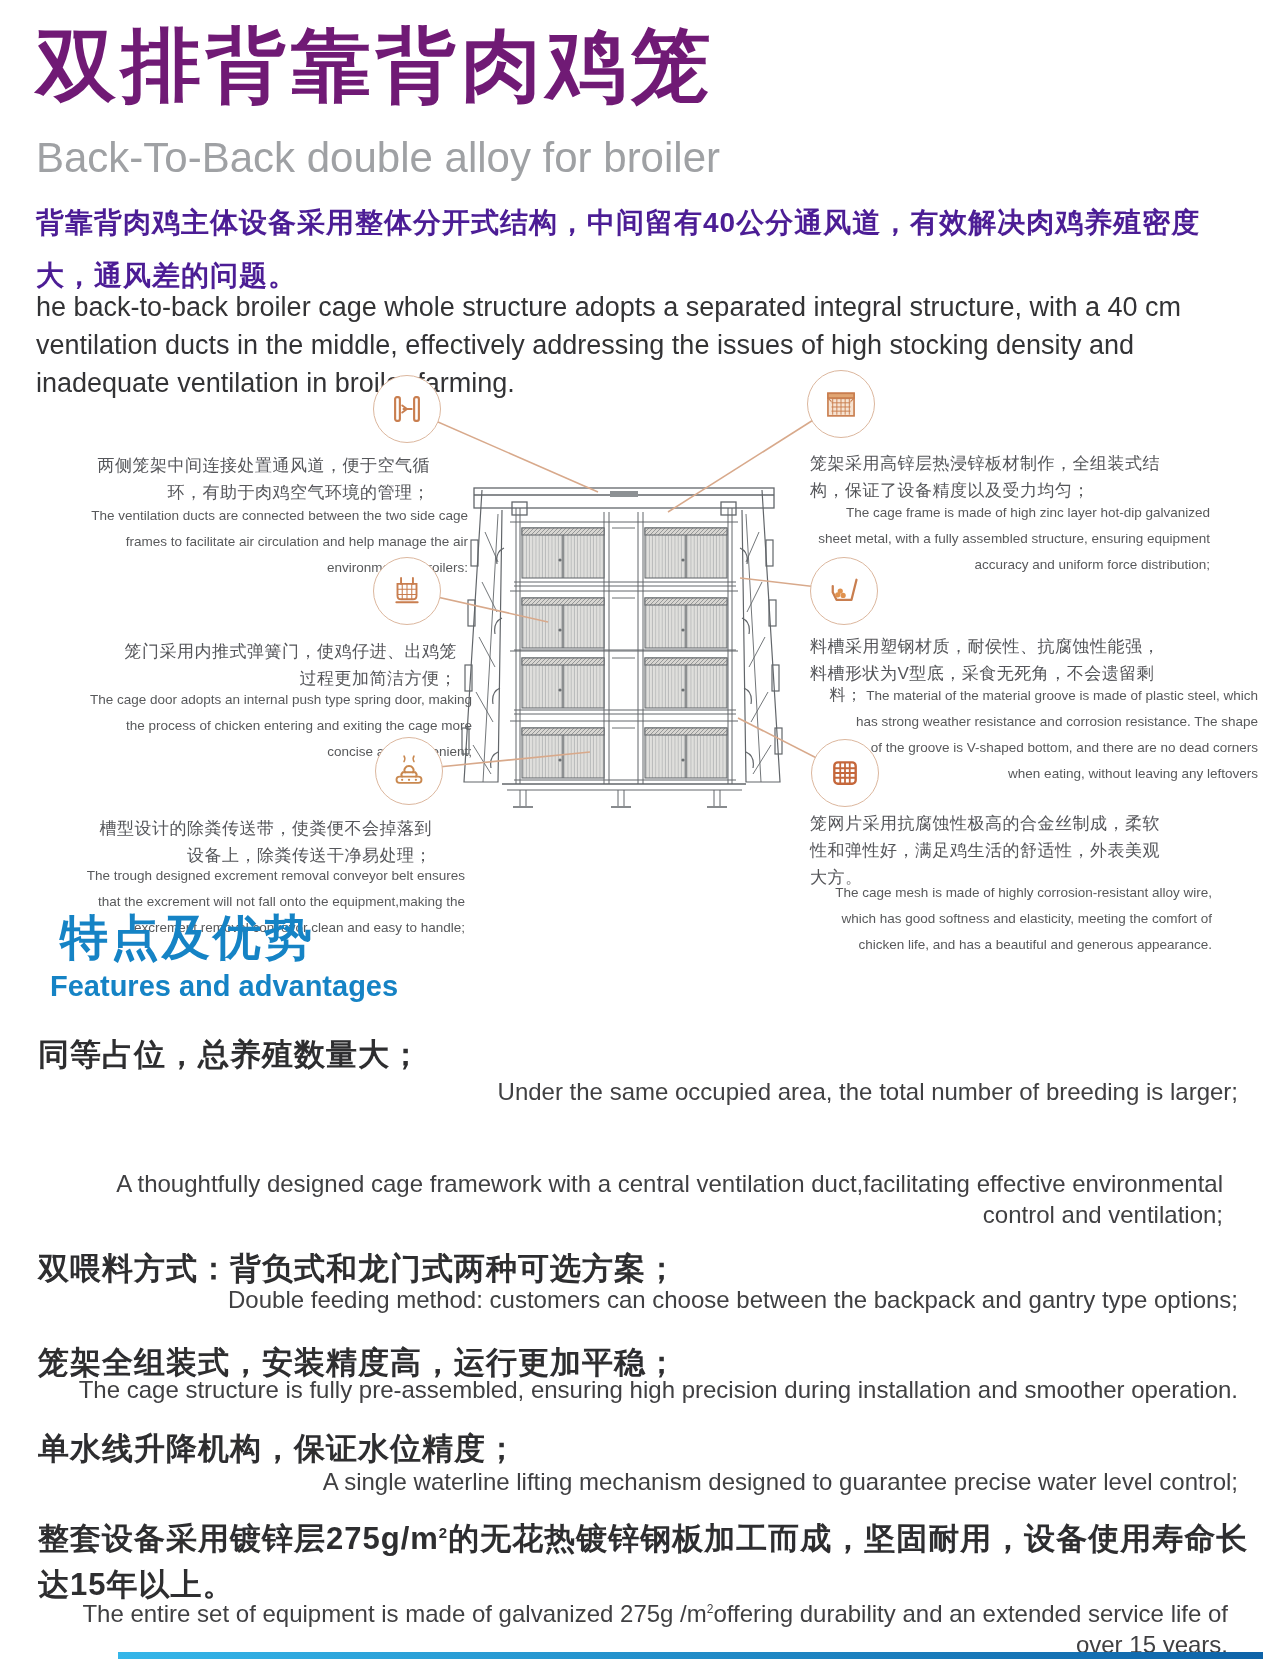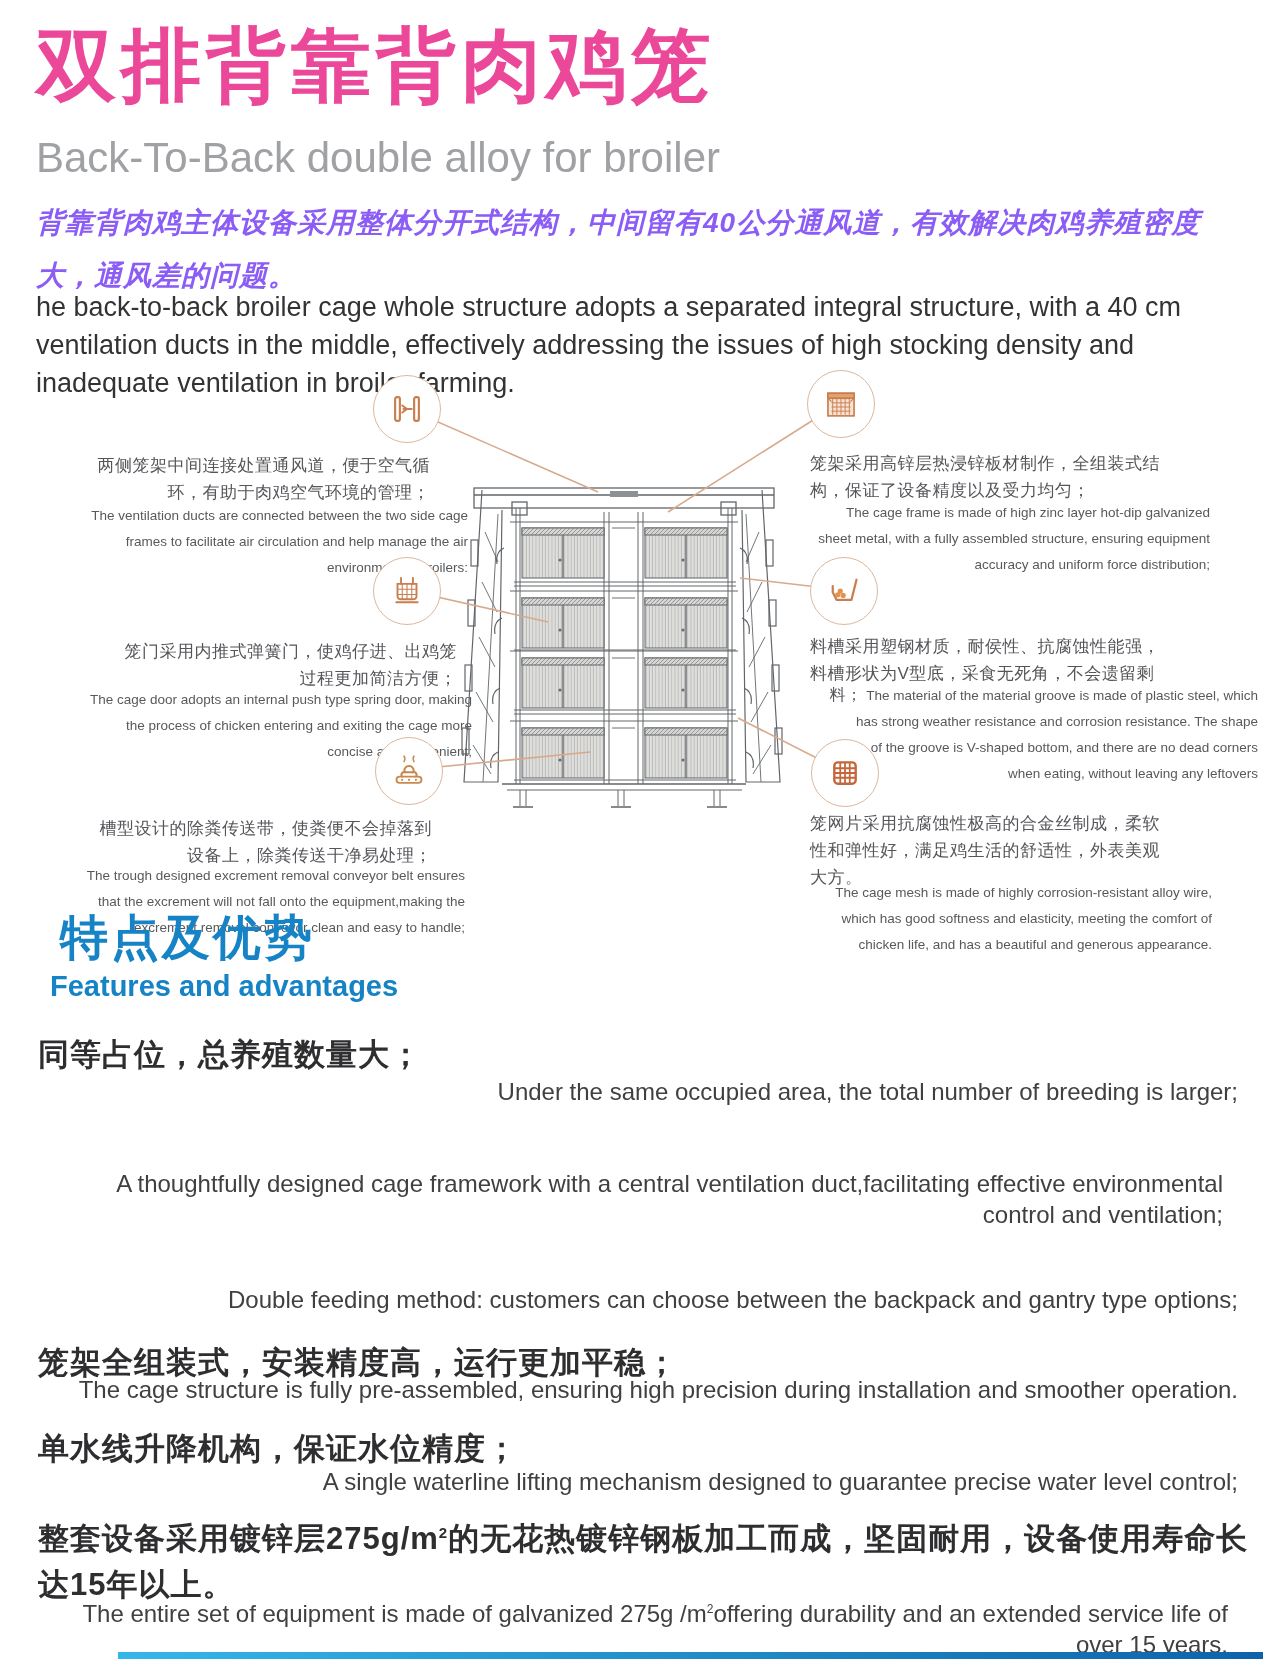--- a/index.html
+++ b/index.html
@@ -1,23 +1,23 @@
 <!DOCTYPE html>
 <html><head>
 <meta charset="utf-8">
 <style>
   html,body{margin:0;padding:0;background:#ffffff;}
   .page{
     position:relative;width:1263px;height:1660px;background:#ffffff;overflow:hidden;
     font-family:"Liberation Sans","DejaVu Sans",sans-serif;color:#3a3a3c;
   }
   .abs{position:absolute;}
-  .title-cn{left:36px;top:20px;font-size:80px;font-weight:900;color:#ec4899;letter-spacing:5px;line-height:1.15;}
+  .title-cn{left:36px;top:20px;font-size:80px;font-weight:900;color:#701a75;letter-spacing:5px;line-height:1.15;}
   .subtitle-en{left:36px;top:134px;font-size:42px;font-weight:400;color:#9fa1a4;letter-spacing:0px;}
-  .intro-cn{left:36px;top:196px;width:1195px;font-size:28px;font-weight:700;color:#8b5cf6;line-height:53px;letter-spacing:1px;font-style:italic;}
+  .intro-cn{left:36px;top:196px;width:1195px;font-size:28px;font-weight:700;color:#4c1d95;line-height:53px;letter-spacing:1px;}
   .intro-en{left:36px;top:288px;width:1160px;font-size:27px;font-weight:400;color:#333335;line-height:38px;}
   
   .co-cn{font-size:17px;color:#55565a;line-height:27px;letter-spacing:0.5px;}
   .co-en{font-size:13.5px;color:#58595b;line-height:26px;text-align:right;}
   .ra{text-align:right;}
   .hang-cn{font-size:16px;color:#55565a;letter-spacing:0.5px;}
   
   .ico{
     width:66px;height:66px;border:1.6px solid #dcb79e;border-radius:50%;
     background:#ffffff;display:flex;align-items:center;justify-content:center;z-index:3;
@@ -208,20 +208,21 @@
   <div class="abs co-en" style="left:812px;top:880px;width:400px">The cage mesh is made of highly corrosion-resistant alloy wire, which has good softness and elasticity, meeting the comfort of chicken life, and has a beautiful and generous appearance.</div>
 
   <div class="abs sec-cn">特点及优势</div>
   <div class="abs sec-en">Features and advantages</div>
 
   <div class="abs f-cn" style="left:38px;top:1032px;width:1200px">同等占位，总养殖数量大；</div>
   <div class="abs f-en" style="left:38px;top:1076px;width:1200px">Under the same occupied area, the total number of breeding is larger;</div>
 
   <div class="abs f-en" style="left:38px;top:1168px;width:1185px">A thoughtfully designed cage framework with a central ventilation duct,facilitating effective environmental control and ventilation;</div>
 
+  <div class="abs f-cn" style="left:38px;top:1246px;width:1200px">双喂料方式：背负式和龙门式两种可选方案；</div>
   <div class="abs f-en" style="left:38px;top:1284px;width:1200px">Double feeding method: customers can choose between the backpack  and gantry type options;</div>
 
   <div class="abs f-cn" style="left:38px;top:1340px;width:1200px">笼架全组装式，安装精度高，运行更加平稳；</div>
   <div class="abs f-en" style="left:38px;top:1374px;width:1200px">The cage structure is fully pre-assembled, ensuring high precision during installation and smoother operation.</div>
 
   <div class="abs f-cn" style="left:38px;top:1426px;width:1200px">单水线升降机构，保证水位精度；</div>
   <div class="abs f-en" style="left:38px;top:1466px;width:1200px">A single waterline lifting mechanism designed to guarantee precise water level control;</div>
 
   <div class="abs f-cn" style="left:38px;top:1516px;width:1225px">
     <span>整套设备采用镀锌层275g/m</span><sup class="s">2</sup><span>的无花热镀锌钢板加工而成，坚固耐用，设备使用寿命长达15年以上。</span>

